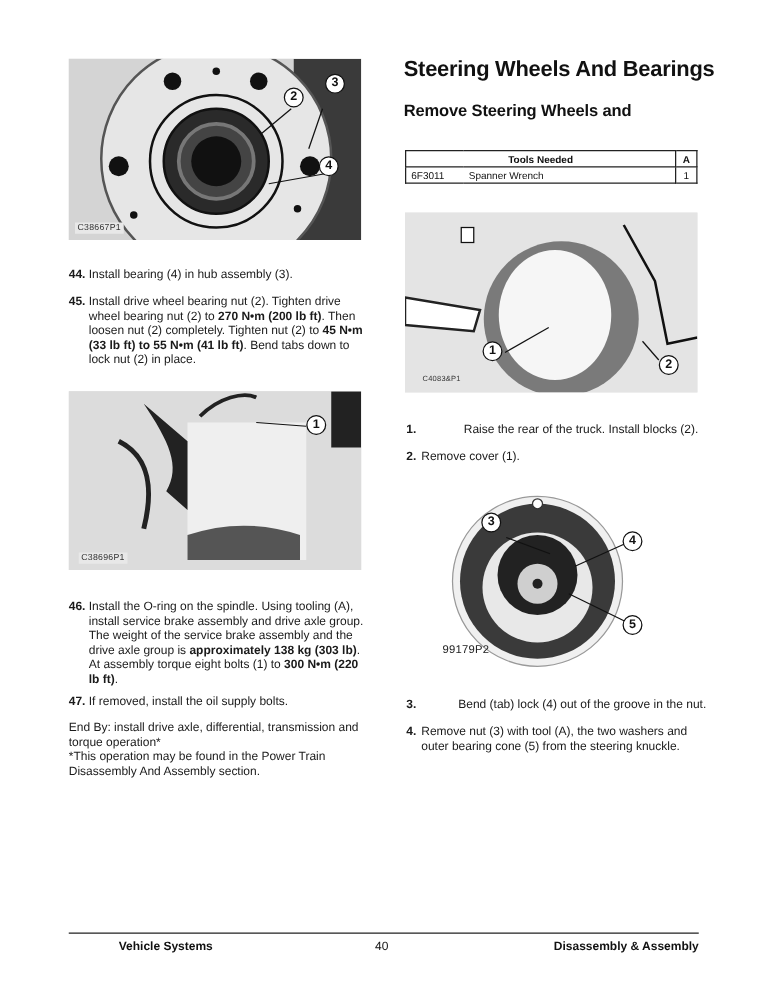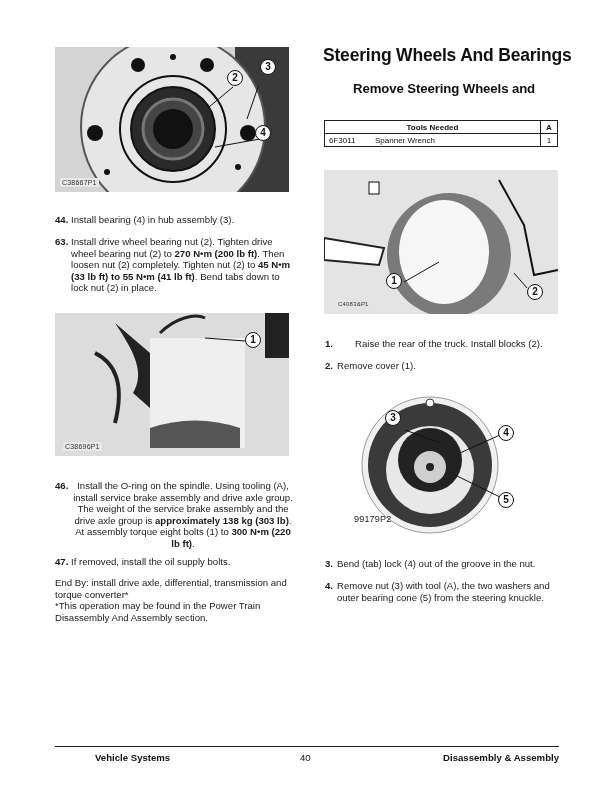--- a/index.html
+++ b/index.html
@@ -49,57 +49,57 @@
   <div class="callout" style="left:200px;top:78px;">4</div>
   <div class="figlabel" style="left:5px;top:131px;">C38667P1</div>
 </div>
 
 <div class="step" style="left:55px;top:214px;width:240px;">
   <span class="num">44.</span>
   <div class="body">Install bearing (4) in hub assembly (3).</div>
 </div>
 
 <div class="step" style="left:55px;top:236px;width:240px;">
-  <span class="num">63.</span>
+  <span class="num">45.</span>
   <div class="body"><span>Install drive wheel bearing nut (2). Tighten drive wheel bearing nut (2) to </span><span class="b">270 N•m (200 lb ft)</span><span>. Then loosen nut (2) completely. Tighten nut (2) to </span><span class="b">45 N•m (33 lb ft) to 55 N•m (41 lb ft)</span><span>. Bend tabs down to lock nut (2) in place.</span></div>
 </div>
 
 <div class="fig" style="left:55px;top:313px;width:234px;height:143px;background:#d8d8d8;">
   <svg width="234" height="143">
     <rect x="0" y="0" width="234" height="143" fill="#dcdcdc"></rect>
     <rect x="210" y="0" width="24" height="45" fill="#222"></rect>
     <rect x="95" y="25" width="95" height="110" fill="#efefef"></rect>
     <path d="M60 10 C80 40 90 60 78 80 L95 95 L95 40 Z" fill="#222"></path>
     <path d="M40 40 C60 50 70 70 60 110" stroke="#222" stroke-width="4" fill="none"></path>
     <path d="M95 115 Q140 100 185 115 L185 135 L95 135 Z" fill="#555"></path>
     <path d="M105 20 C120 5 140 0 150 5" stroke="#222" stroke-width="3" fill="none"></path>
     <line x1="150" y1="25" x2="190" y2="28" stroke="#111" stroke-width="1"></line>
   </svg>
   <div class="callout" style="left:190px;top:19px;">1</div>
   <div class="figlabel" style="left:8px;top:129px;">C38696P1</div>
 </div>
 
-<div class="step" style="left:55px;top:480px;width:240px;text-align:center;">
+<div class="step" style="left:55px;top:480px;width:240px;">
   <span class="num">46.</span>
   <div class="body"><span>Install the O-ring on the spindle. Using tooling (A), install service brake assembly and drive axle group. The weight of the service brake assembly and the drive axle group is </span><span class="b">approximately 138 kg (303 lb)</span><span>. At assembly torque eight bolts (1) to </span><span class="b">300 N•m (220 lb ft)</span><span>.</span></div>
 </div>
 
 <div class="step" style="left:55px;top:556px;width:240px;">
   <span class="num">47.</span>
   <div class="body">If removed, install the oil supply bolts.</div>
 </div>
 
 <div class="step" style="left:55px;top:577px;width:240px;">
-  <div>End By: install drive axle, differential, transmission and torque converter*</div>
+  <div>End By: install drive axle, differential, transmission and torque operation*</div>
   <div>*This operation may be found in the Power Train Disassembly And Assembly section.</div>
 </div>
 
 <h1 class="abs" style="left:323px;top:45px;">Steering Wheels And Bearings</h1>
 
-<div class="abs" style="left:323px;top:82px;width:240px;margin-left:30px;">
+<div class="abs" style="left:323px;top:82px;width:240px;">
   <h2>Remove Steering Wheels and</h2>
 </div>
 
 <table class="tools abs" style="left:324px;top:120px;width:234px;">
   <tbody>
       <tr>
     <th colspan="2" style="text-align:center;">Tools Needed</th>
     <th style="width:8px;text-align:center;">A</th>
   </tr>
   <tr>
@@ -121,21 +121,21 @@
     <line x1="203" y1="118" x2="190" y2="103" stroke="#111" stroke-width="1"></line>
     <rect x="45" y="12" width="10" height="12" fill="#fff" stroke="#111" stroke-width="1"></rect>
   </svg>
   <div class="callout" style="left:62px;top:103px;">1</div>
   <div class="callout" style="left:203px;top:114px;">2</div>
   <div class="figlabel" style="left:12px;top:130px;background:transparent;font-size:6px;">C4083&amp;P1</div>
 </div>
 
 <div class="step" style="left:325px;top:338px;width:240px;">
   <span class="num">1.</span>
-  <div class="body" style="margin-left:8px;padding-left:22px;">Raise the rear of the truck. Install blocks (2).</div>
+  <div class="body" style="margin-left:24px;padding-left:22px;">Raise the rear of the truck. Install blocks (2).</div>
 </div>
 <div class="step" style="left:325px;top:360px;width:240px;">
   <span class="num">2.</span>
   <div class="body" style="margin-left:12px;">Remove cover (1).</div>
 </div>
 
 <div class="fig" style="left:330px;top:395px;width:230px;height:140px;background:#fff;">
   <svg width="230" height="140">
     <circle cx="100" cy="70" r="68" fill="#f0f0f0" stroke="#999" stroke-width="1"></circle>
     <circle cx="100" cy="70" r="62" fill="#3a3a3a"></circle>
@@ -149,21 +149,21 @@
     <line x1="172" y1="103" x2="125" y2="80" stroke="#111" stroke-width="1"></line>
   </svg>
   <div class="callout" style="left:55px;top:15px;">3</div>
   <div class="callout" style="left:168px;top:30px;">4</div>
   <div class="callout" style="left:168px;top:97px;">5</div>
   <div class="figlabel" style="left:22px;top:118px;background:transparent;font-size:9px;color:#222;">99179P2</div>
 </div>
 
 <div class="step" style="left:325px;top:558px;width:240px;">
   <span class="num">3.</span>
-  <div class="body" style="margin-left:12px;">Bend (tab) lock (4) out of the groove in the nut.</div>
+  <div class="body" style="margin-left:12px;text-align:right;">Bend (tab) lock (4) out of the groove in the nut.</div>
 </div>
 <div class="step" style="left:325px;top:580px;width:240px;">
   <span class="num">4.</span>
   <div class="body" style="margin-left:12px;">Remove nut (3) with tool (A), the two washers and outer bearing cone (5) from the steering knuckle.</div>
 </div>
 
 <div class="abs" style="left:55px;top:746px;width:504px;height:1px;background:#222;"></div>
 <div class="footer b" style="left:55px;margin-left:40px;">Vehicle Systems</div>
 <div class="footer" style="left:300px;">40</div>
 <div class="footer b" style="right:53px;">Disassembly &amp; Assembly</div>

